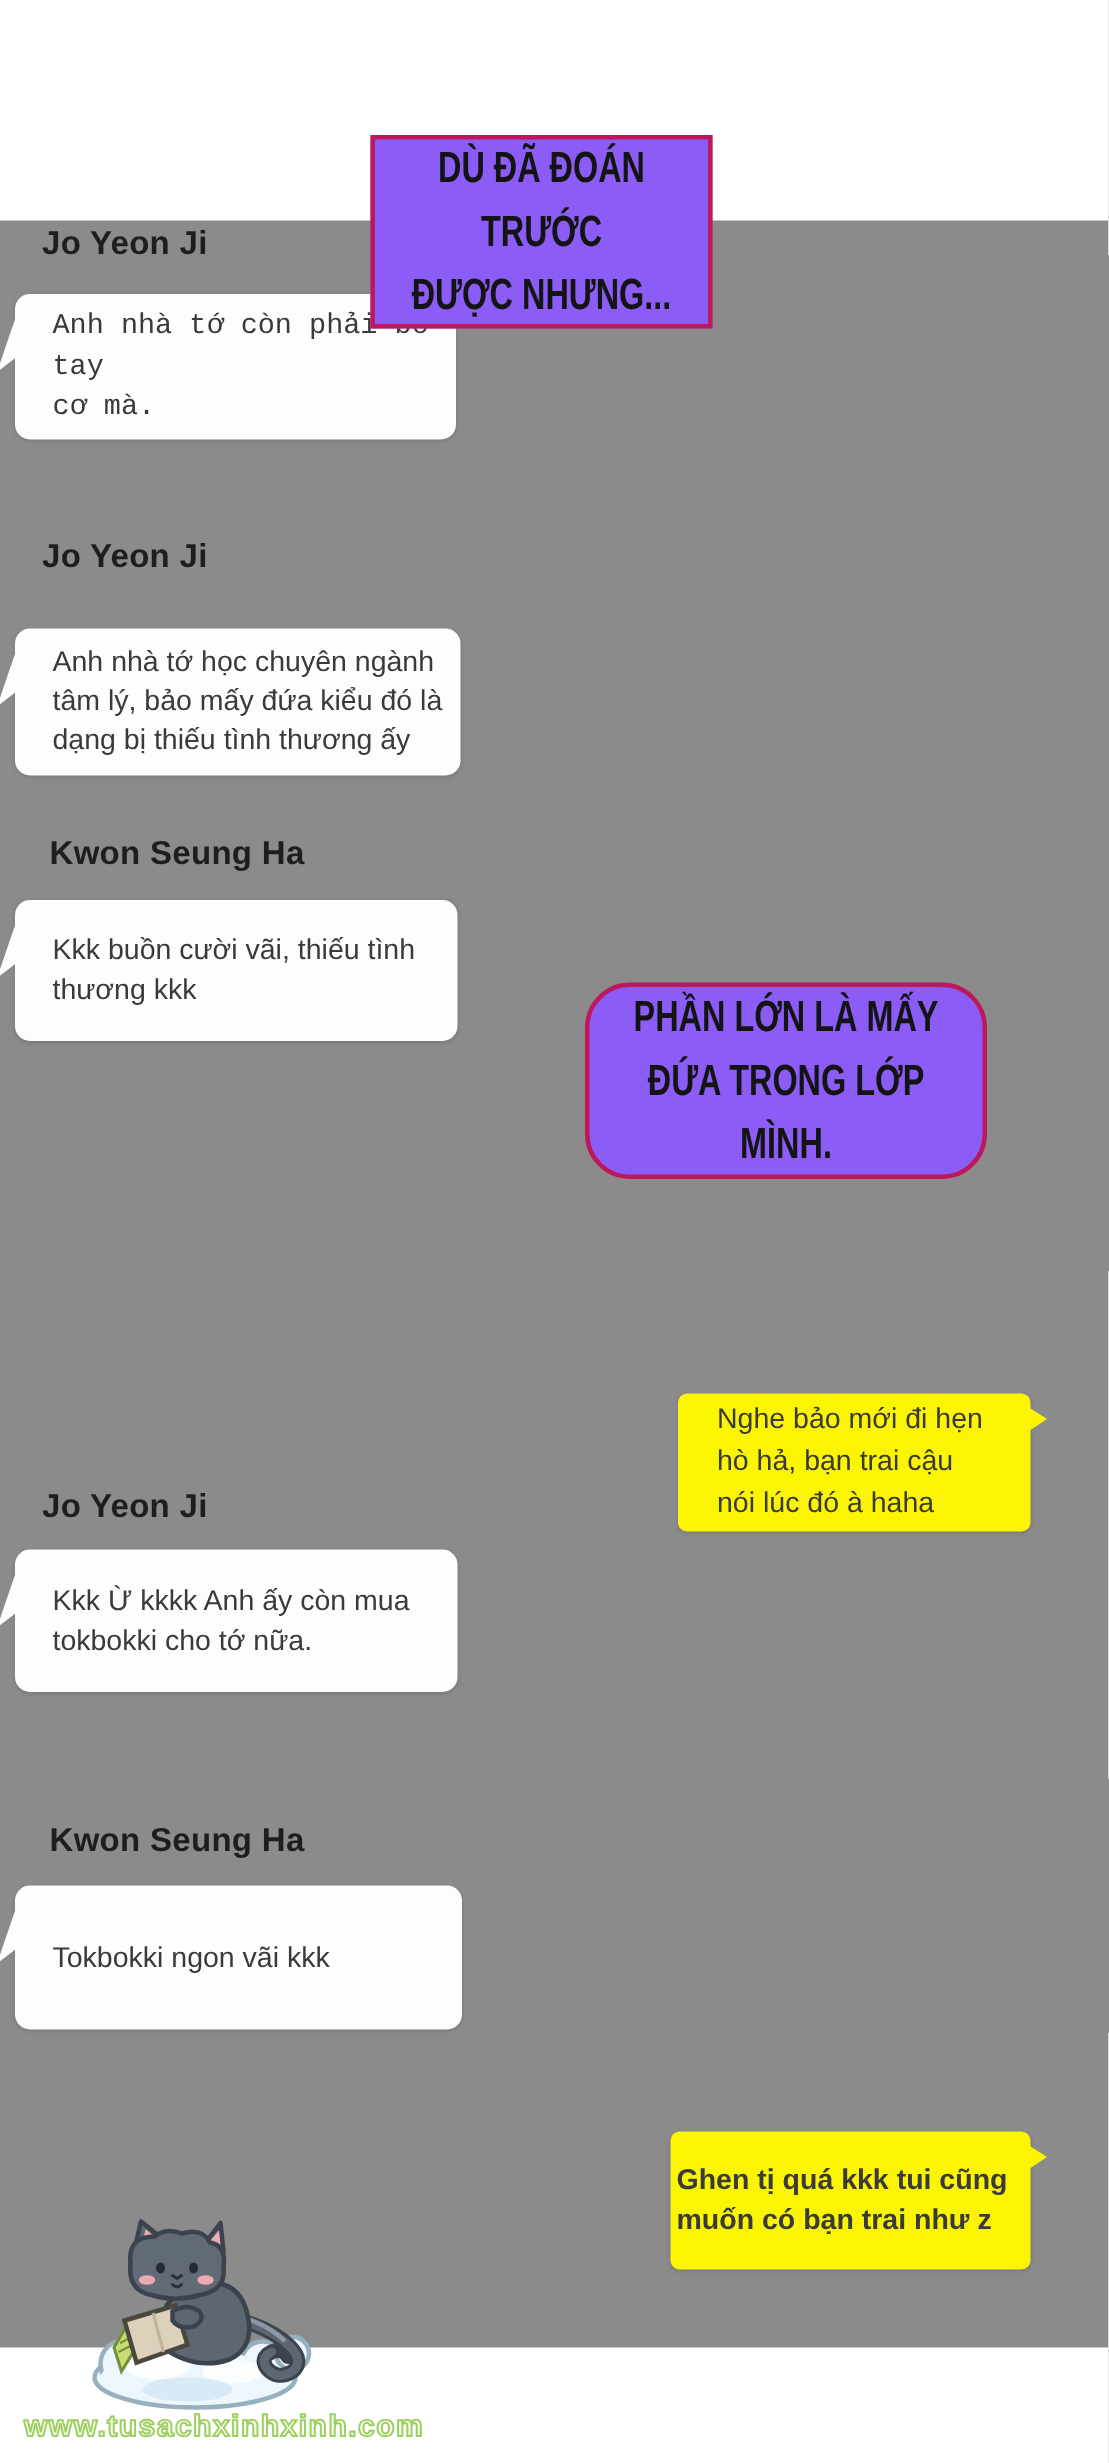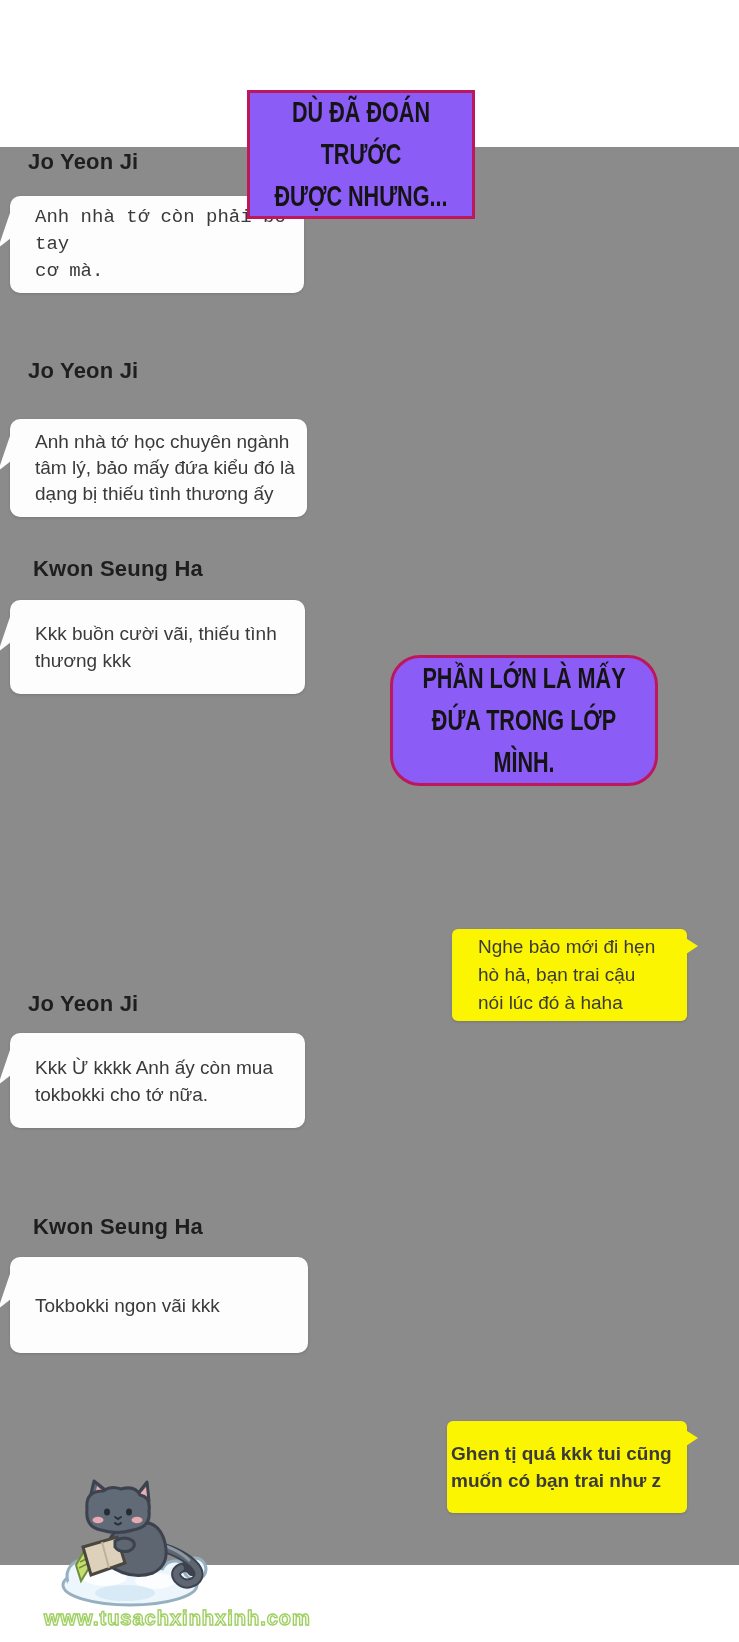--- a/index.html
+++ b/index.html
@@ -33,21 +33,21 @@
   .narration {
     position:absolute; background:#8b5cf6; border:3px solid #be185d;
     display:flex; align-items:center; justify-content:center; z-index:5;
   }
   .narration .ntext {
     white-space:pre-line; text-align:center; font-weight:700; color:#141414;
     font-size:27px; line-height:39px; letter-spacing:0px;
     transform:scale(0.8,1.08);
   }
   #watermark {
-    position:absolute; left:44px; top:1607px;
+    position:absolute; left:16px; top:1607px;
     font-size:20px; font-weight:700; letter-spacing:1px;
     color:rgba(255,255,255,0.92);
     -webkit-text-stroke:1.3px #9fcf62;
     text-shadow:0 0 1px #9fcf62;
     white-space:nowrap;
   }
   #cat-wrap { position:absolute; left:45px; top:1468px; width:175px; height:152px; }
 </style>
 </head>
 <body>

